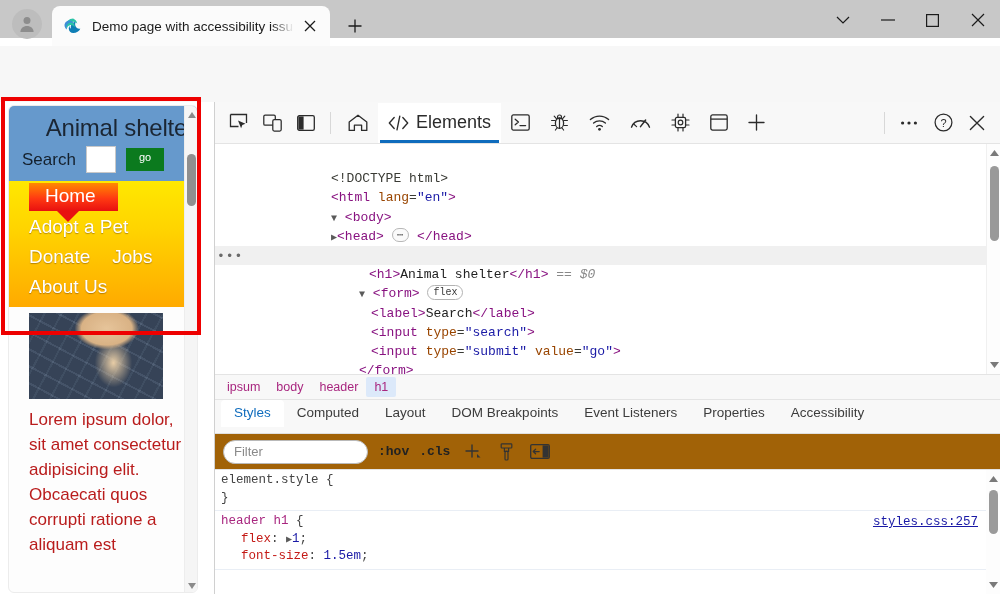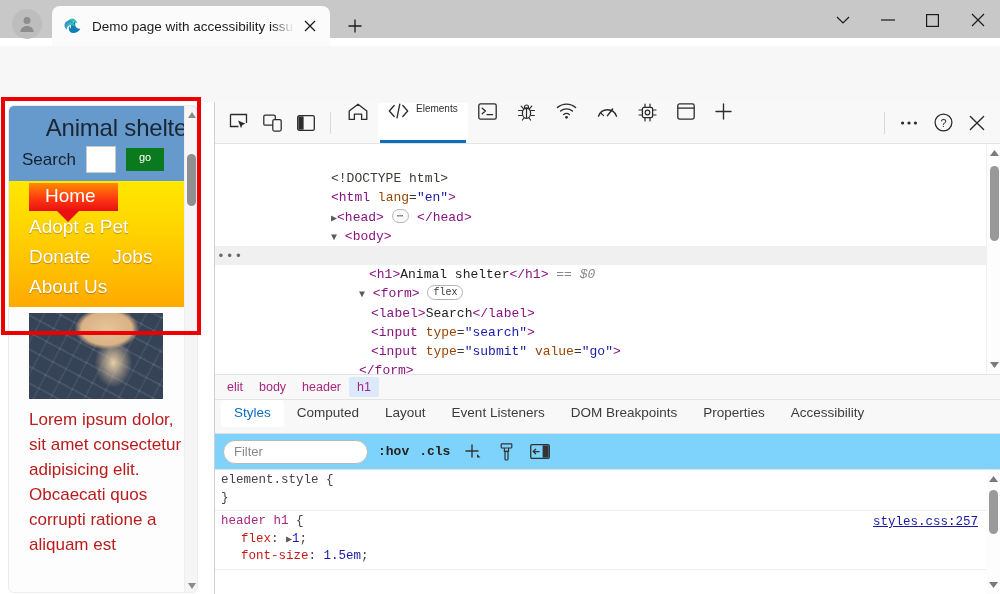--- a/index.html
+++ b/index.html
@@ -191,22 +191,22 @@
     height: 42px; flex: 0 0 42px; display:flex; align-items:center;
     background:#f8f8f8; border-bottom: 1px solid #e4e4e4;
     padding: 0 6px;
   }
   .dt-ico {
     width: 34px; height: 34px; display:flex; align-items:center; justify-content:center;
     color:#2b2b2b; border-radius:4px; flex: 0 0 34px;
   }
   .dt-sep { width:1px; height: 22px; background:#d8d8d8; margin: 0 7px; flex:0 0 1px; }
   .dt-tab {
-    height: 40px; display:flex; align-items:flex-start; gap:7px; padding: 0 10px;
-    font-size: 10px; color:#2b2b2b; position: relative; flex: 0 0 auto;
+    height: 40px; display:flex; align-items:center; gap:7px; padding: 0 10px;
+    font-size: 18px; color:#2b2b2b; position: relative; flex: 0 0 auto;
   }
   .dt-tab.active { background:#ffffff; }
   .dt-tab.active::after {
     content:""; position:absolute; left: 2px; right: 2px; bottom: 0; height: 3px;
     background: #0f6cbd;
   }
   .dt-spacer { flex: 1 1 auto; }
 
   
   .dom-panel {
@@ -263,21 +263,21 @@
   }
   .side-tab {
     padding: 5px 13px 7px 13px; font-size: 13.5px; color:#3c3c3c;
     border-radius: 4px 4px 0 0;
   }
   .side-tab.active { background:#ffffff; color:#0f6cbd; }
 
   
   .styles-tb {
     flex: 0 0 36px; display:flex; align-items:center; gap:10px;
-    background:#7dd3fc; border-bottom:1px solid #e4e4e4; padding: 0 8px;
+    background:#a16207; border-bottom:1px solid #e4e4e4; padding: 0 8px;
   }
   .filter-input {
     width: 145px; height: 24px; border:1px solid #b9b9b9; border-radius: 12px;
     background:#fff; font-size: 13px; color:#8a8a8a; padding: 0 10px;
     display:flex; align-items:center;
   }
   .tb-txt { font-family:"Liberation Mono", monospace; font-size: 13px; color:#222; font-weight:700; }
   .tb-ico { width:24px; height:24px; display:flex; align-items:center; justify-content:center; color:#333; }
 
   
@@ -586,25 +586,25 @@
 
         <div class="dom-row" style="padding-left:38px;">
           <span class="tp">&lt;!DOCTYPE html&gt;</span>
         </div>
 
         <div class="dom-row" style="padding-left:38px;">
           <span class="tk">&lt;html</span> <span class="ta">lang</span><span class="tp">=</span><span class="tv">"en"</span><span class="tk">&gt;</span>
         </div>
 
         <div class="dom-row" style="padding-left:38px;">
+          <span class="tri">▼</span> <span class="tk">&lt;body&gt;</span>
+        </div>
+
+        <div class="dom-row" style="padding-left:38px;">
           <span class="tri">▶</span><span class="tk">&lt;head&gt;</span> <span class="badge-dots">⋯</span> <span class="tk">&lt;/head&gt;</span>
-        </div>
-
-        <div class="dom-row" style="padding-left:38px;">
-          <span class="tri">▼</span> <span class="tk">&lt;body&gt;</span>
         </div>
 
         <div class="dom-row" style="padding-left:52px;">
           <span class="tri">▼</span> <span class="tk">&lt;header&gt;</span> <span class="badge-flex">flex</span>
         </div>
 
         <div class="dom-row selected" style="padding-left:76px;">
           <span class="dots">•••</span><span class="tk">&lt;h1&gt;</span><span class="tt">Animal shelter</span><span class="tk">&lt;/h1&gt;</span> <span class="tdollar">== $0</span>
         </div>
 
@@ -642,32 +642,32 @@
         <div class="thumb"></div>
         <div class="arr bot">
           <svg width="9" height="6" viewBox="0 0 9 6">
               <path d="M4.5 6L0 0h9z" fill="#7a7a7a"></path>
             </svg>
         </div>
       </div>
     </div>
 
     <div class="crumbs">
-      <span class="crumb">elit</span>
+      <span class="crumb">ipsum</span>
       <span class="crumb">body</span>
       <span class="crumb">header</span>
       <span class="crumb active">h1</span>
     </div>
 
     <div class="side-tabs">
       <span class="side-tab active">Styles</span>
       <span class="side-tab">Computed</span>
       <span class="side-tab">Layout</span>
+      <span class="side-tab">DOM Breakpoints</span>
       <span class="side-tab">Event Listeners</span>
-      <span class="side-tab">DOM Breakpoints</span>
       <span class="side-tab">Properties</span>
       <span class="side-tab">Accessibility</span>
     </div>
 
     <div class="styles-tb">
       <div class="filter-input">Filter</div>
       <span class="tb-txt">:hov</span>
       <span class="tb-txt">.cls</span>
       <span class="tb-ico">
         <svg width="19" height="19" viewBox="0 0 19 19">

